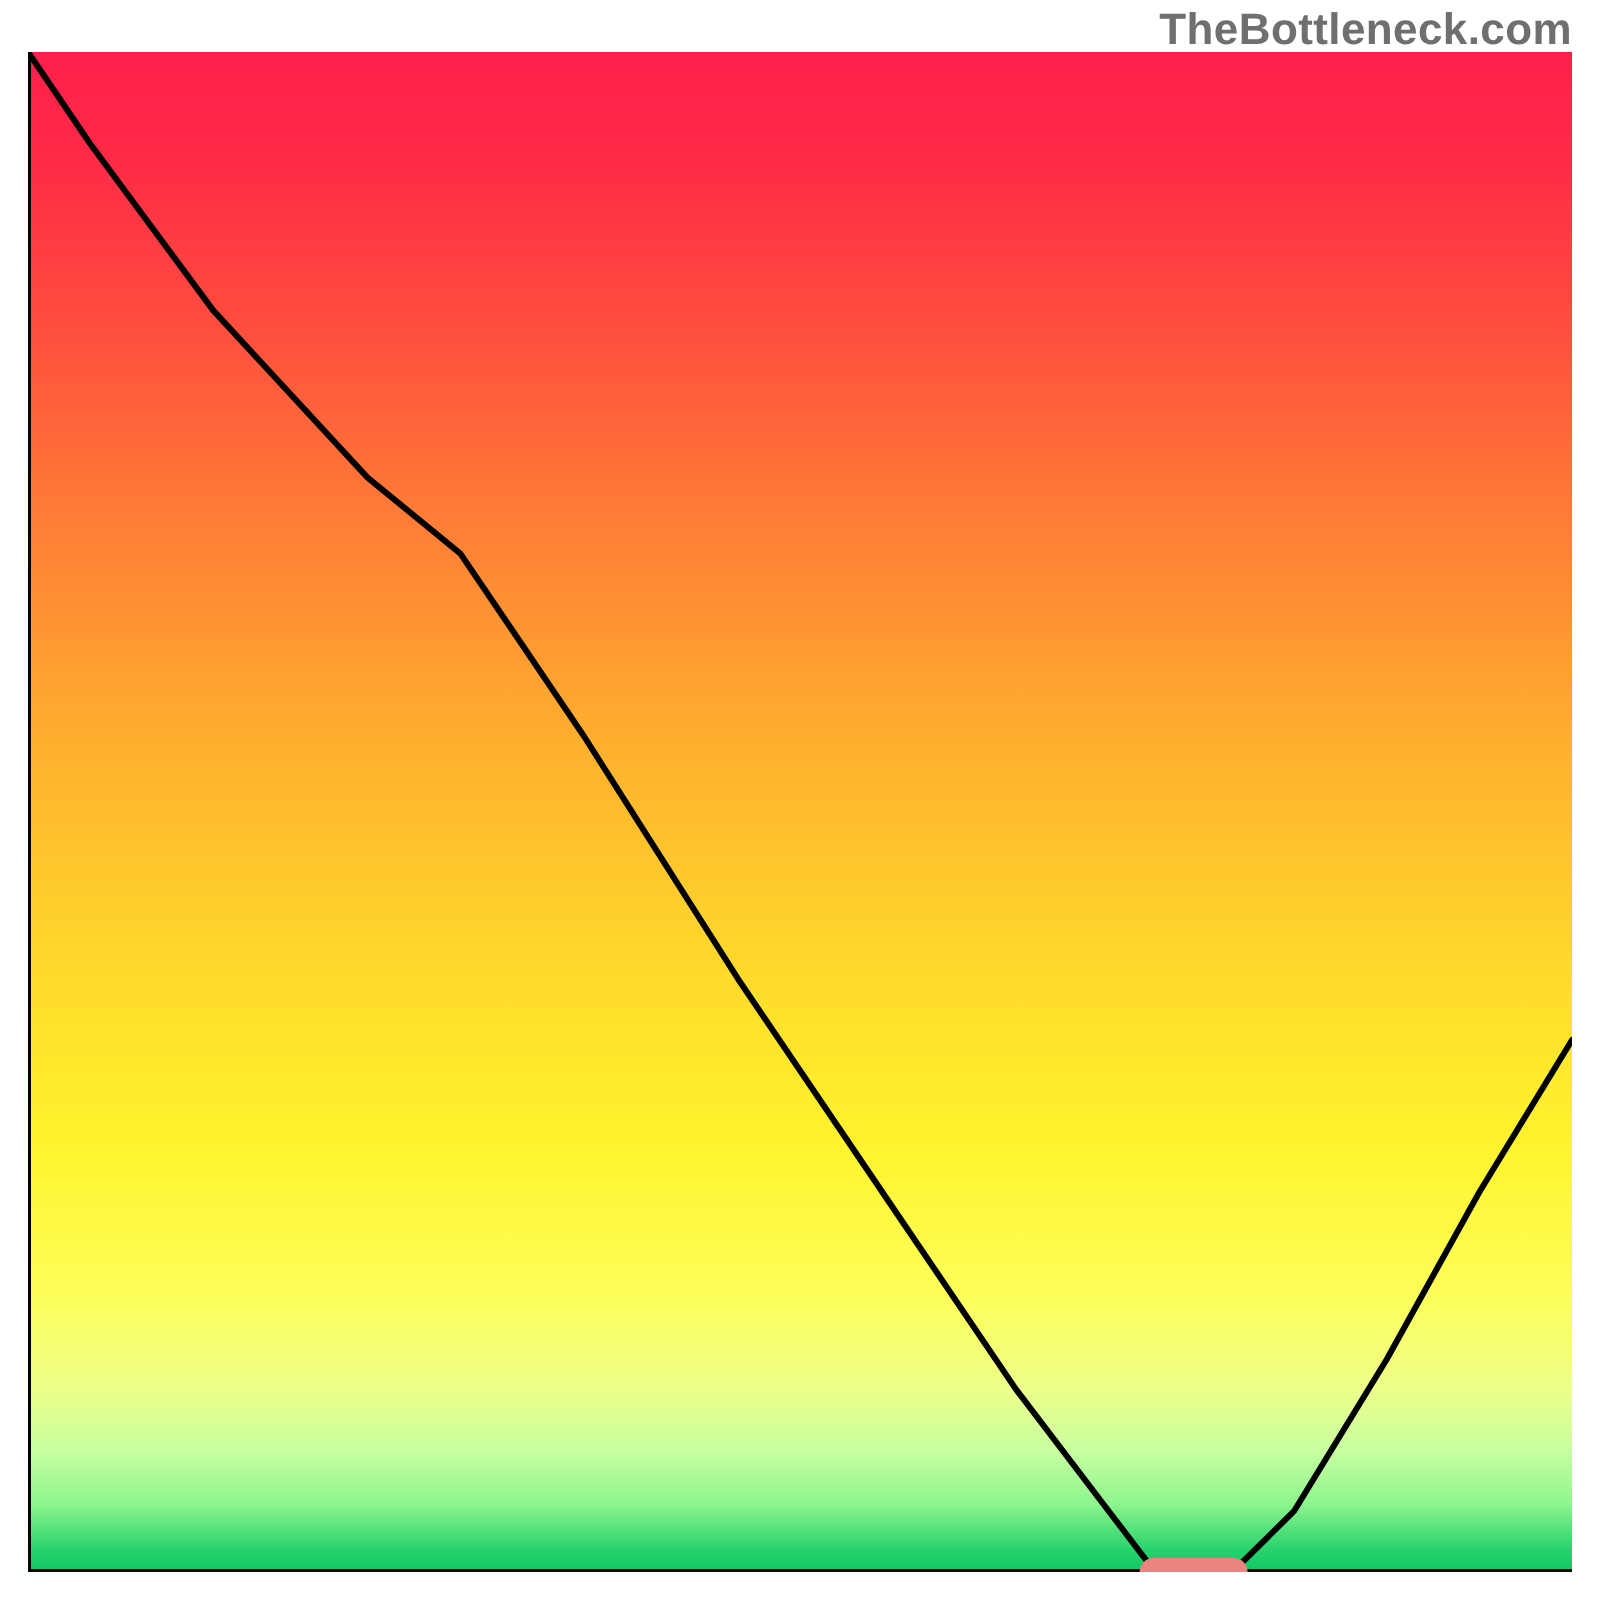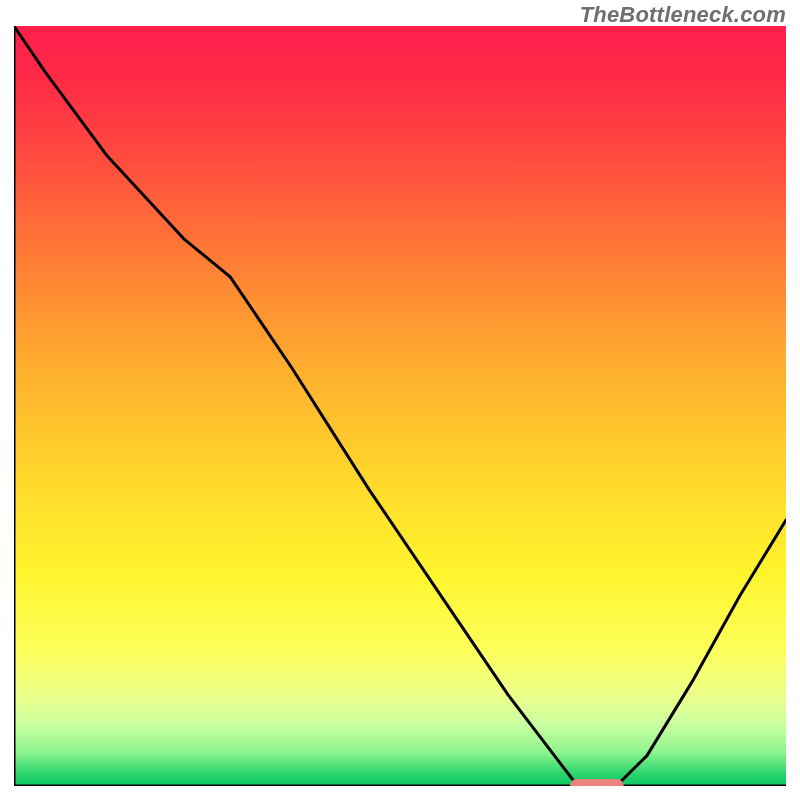--- a/index.html
+++ b/index.html
@@ -8,21 +8,20 @@
     width: 800px;
     height: 800px;
     background: #ffffff;
     font-family: Arial, Helvetica, sans-serif;
     overflow: hidden;
   }
   .frame {
     position: relative;
     width: 800px;
     height: 800px;
-    font-style: italic;
   }
   .watermark {
     position: absolute;
     top: 2px;
     right: 14px;
     font-size: 22px;
     font-weight: 600;
     color: #6f6f6f;
     letter-spacing: 0.2px;
   }

